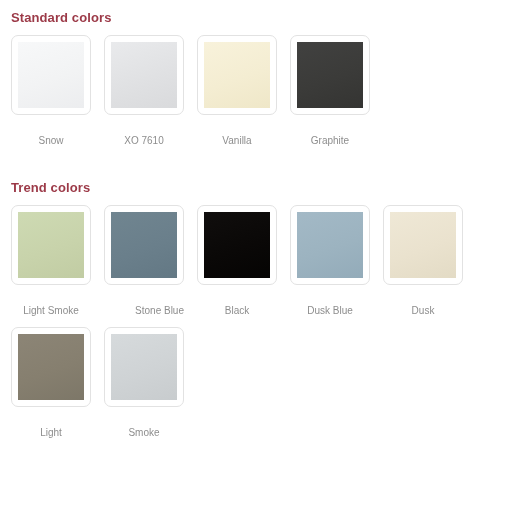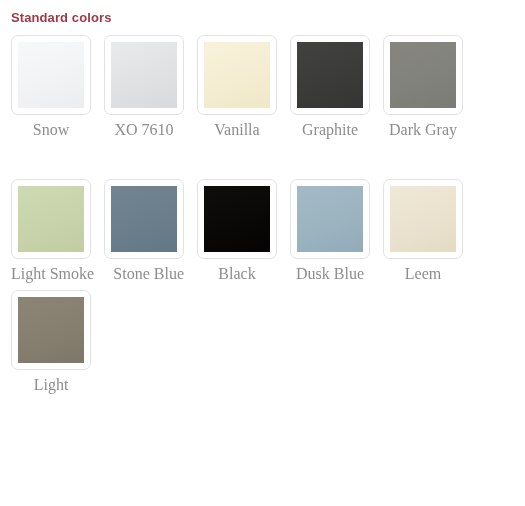--- a/index.html
+++ b/index.html
@@ -78,25 +78,25 @@
   .swatch-color {
     width: 100%;
     height: 100%;
     box-sizing: border-box;
     display: block;
   }
 
   .swatch-label {
     display: block;
     text-align: center;
-    font-size: 16px;
+    font-size: 10px;
     line-height: 13px;
     color: #8d8d8d;
-    margin-top: 8px;
-    font-family: Liberation Serif, serif;
+    margin-top: 19px;
+    font-family: Liberation Sans, sans-serif;
     white-space: nowrap;
   }
 
   .spacer-between-sections {
     height: 22px;
   }
 </style>
 </head>
 <body style="background: rgb(255, 255, 255);">
 
@@ -122,32 +122,27 @@
             <div class="swatch-color" style="background: linear-gradient(160deg, rgb(248, 242, 219) 0%, rgb(244, 237, 210) 55%, rgb(239, 231, 200) 100%);"></div>
           </div>
           <span class="swatch-label" style="color: rgb(141, 141, 141);">Vanilla</span>
         </div>
         <div class="swatch-item">
           <div class="swatch-card" style="border-color: rgb(226, 226, 226); background: rgb(255, 255, 255);">
             <div class="swatch-color" style="background: linear-gradient(160deg, rgb(65, 65, 64) 0%, rgb(59, 59, 57) 55%, rgb(52, 52, 50) 100%);"></div>
           </div>
           <span class="swatch-label" style="color: rgb(141, 141, 141);">Graphite</span>
         </div>
-        <div class="swatch-item">
-          <div class="swatch-card" style="border-color: rgb(226, 226, 226); background: rgb(255, 255, 255);">
-            <div class="swatch-color" style="background: linear-gradient(160deg, rgb(134, 134, 127) 0%, rgb(130, 130, 124) 55%, rgb(123, 123, 118) 100%);"></div>
-          </div>
-          <span class="swatch-label" style="color: rgb(141, 141, 141);">Dark Gray</span>
-        </div>
       </div>
   </div>
 
   <div class="spacer-between-sections"></div>
 
   <div class="section" id="section-trend">
+    <h2 class="section-heading" style="color: rgb(156, 58, 72);">Trend colors</h2>
     <div class="swatch-grid" id="grid-trend">
         <div class="swatch-item">
           <div class="swatch-card" style="border-color: rgb(226, 226, 226); background: rgb(255, 255, 255);">
             <div class="swatch-color" style="background: linear-gradient(160deg, rgb(206, 218, 179) 0%, rgb(200, 211, 171) 55%, rgb(193, 204, 163) 100%);"></div>
           </div>
           <span class="swatch-label" style="color: rgb(141, 141, 141);">Light Smoke</span>
         </div>
         <div class="swatch-item">
           <div class="swatch-card" style="border-color: rgb(226, 226, 226); background: rgb(255, 255, 255);">
             <div class="swatch-color" style="background: linear-gradient(160deg, rgb(112, 133, 144) 0%, rgb(106, 127, 139) 55%, rgb(99, 120, 132) 100%);"></div>
@@ -163,24 +158,30 @@
         <div class="swatch-item">
           <div class="swatch-card" style="border-color: rgb(226, 226, 226); background: rgb(255, 255, 255);">
             <div class="swatch-color" style="background: linear-gradient(160deg, rgb(163, 185, 198) 0%, rgb(156, 179, 192) 55%, rgb(147, 171, 185) 100%);"></div>
           </div>
           <span class="swatch-label" style="color: rgb(141, 141, 141);">Dusk Blue</span>
         </div>
         <div class="swatch-item">
           <div class="swatch-card" style="border-color: rgb(226, 226, 226); background: rgb(255, 255, 255);">
             <div class="swatch-color" style="background: linear-gradient(160deg, rgb(239, 232, 214) 0%, rgb(234, 226, 206) 55%, rgb(227, 219, 197) 100%);"></div>
           </div>
-          <span class="swatch-label" style="color: rgb(141, 141, 141);">Leem</span>
+          <span class="swatch-label" style="color: rgb(141, 141, 141);">Dusk</span>
         </div>
         <div class="swatch-item">
           <div class="swatch-card" style="border-color: rgb(226, 226, 226); background: rgb(255, 255, 255);">
             <div class="swatch-color" style="background: linear-gradient(160deg, rgb(140, 133, 118) 0%, rgb(134, 127, 111) 55%, rgb(125, 119, 104) 100%);"></div>
           </div>
           <span class="swatch-label" style="color: rgb(141, 141, 141);">Light</span>
         </div>
+        <div class="swatch-item">
+          <div class="swatch-card" style="border-color: rgb(226, 226, 226); background: rgb(255, 255, 255);">
+            <div class="swatch-color" style="background: linear-gradient(160deg, rgb(214, 218, 220) 0%, rgb(207, 211, 213) 55%, rgb(200, 204, 206) 100%);"></div>
+          </div>
+          <span class="swatch-label" style="color: rgb(141, 141, 141);">Smoke</span>
+        </div>
       </div>
   </div>
 
 </div>
 
 </body></html>

